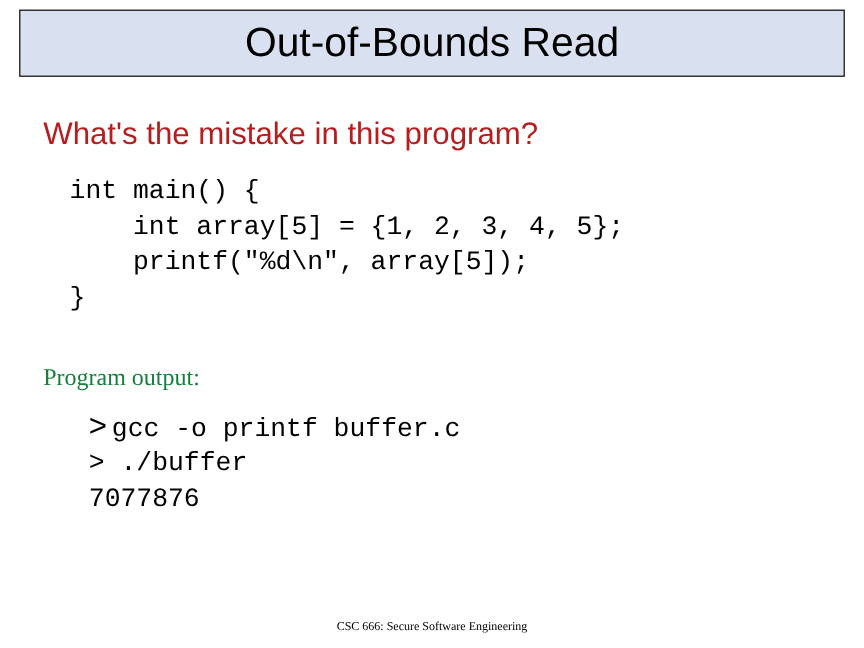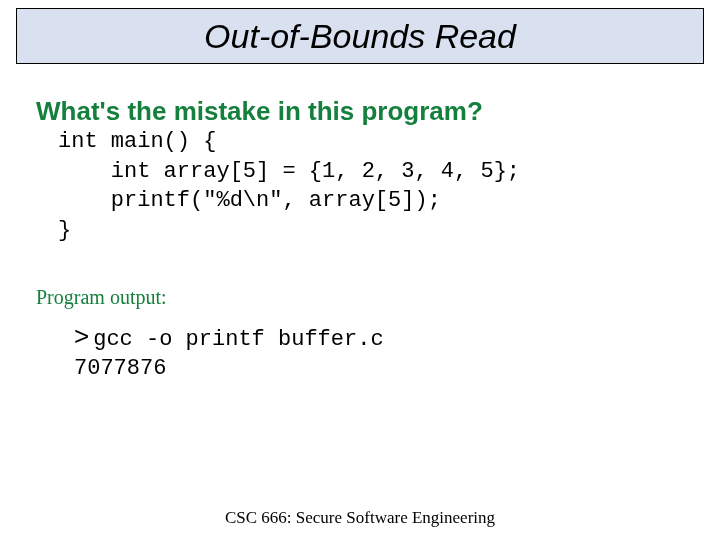--- a/index.html
+++ b/index.html
@@ -21,32 +21,31 @@
     background: linear-gradient(to bottom, #d9e0ef 0%, #d9e0ef 100%);
     border: 1px solid #000;
     display: flex;
     align-items: center;
     justify-content: center;
   }
   .title-text {
     font-size: 34px;
     color: #000;
     font-family: Arial, Helvetica, sans-serif;
-    font-style: italic;
   }
   .content {
     position: absolute;
     top: 96px;
     left: 36px;
     right: 36px;
   }
   .question {
     font-size: 26px;
-    color: #15803d;
-    font-weight: bold;
+    color: #b91c1c;
+    margin-bottom: 18px;
   }
   .code-block {
     font-family: "Courier New", Courier, monospace;
     font-size: 22px;
     line-height: 1.35;
     margin-left: 22px;
     margin-bottom: 40px;
     white-space: pre;
   }
   .output-label {
@@ -72,21 +71,21 @@
   }
   .mono {
     font-family: "Courier New", Courier, monospace;
   }
   .footer {
     position: absolute;
     bottom: 12px;
     left: 0;
     right: 0;
     text-align: center;
-    font-size: 17px;
+    font-size: 10px;
     font-family: "Times New Roman", Times, serif;
     color: #000;
   }
 </style>
 </head>
 <body>
 
 <div class="title-bar">
   <span class="title-text">Out-of-Bounds Read</span>
 </div>
@@ -99,17 +98,21 @@
     printf("%d\n", array[5]);
 }</div>
 
   <div class="output-label">Program output:</div>
 
   <div class="output-block">
     <div class="output-line1">
       <span class="gt">&gt;</span>
       <span class="mono">gcc -o printf buffer.c</span>
     </div>
+    <div class="mono">
+      <span>&gt;</span>
+      <span>./buffer</span>
+    </div>
     <div class="mono">7077876</div>
   </div>
 </div>
 
 <div class="footer">CSC 666: Secure Software Engineering</div>
 
 </body></html>

